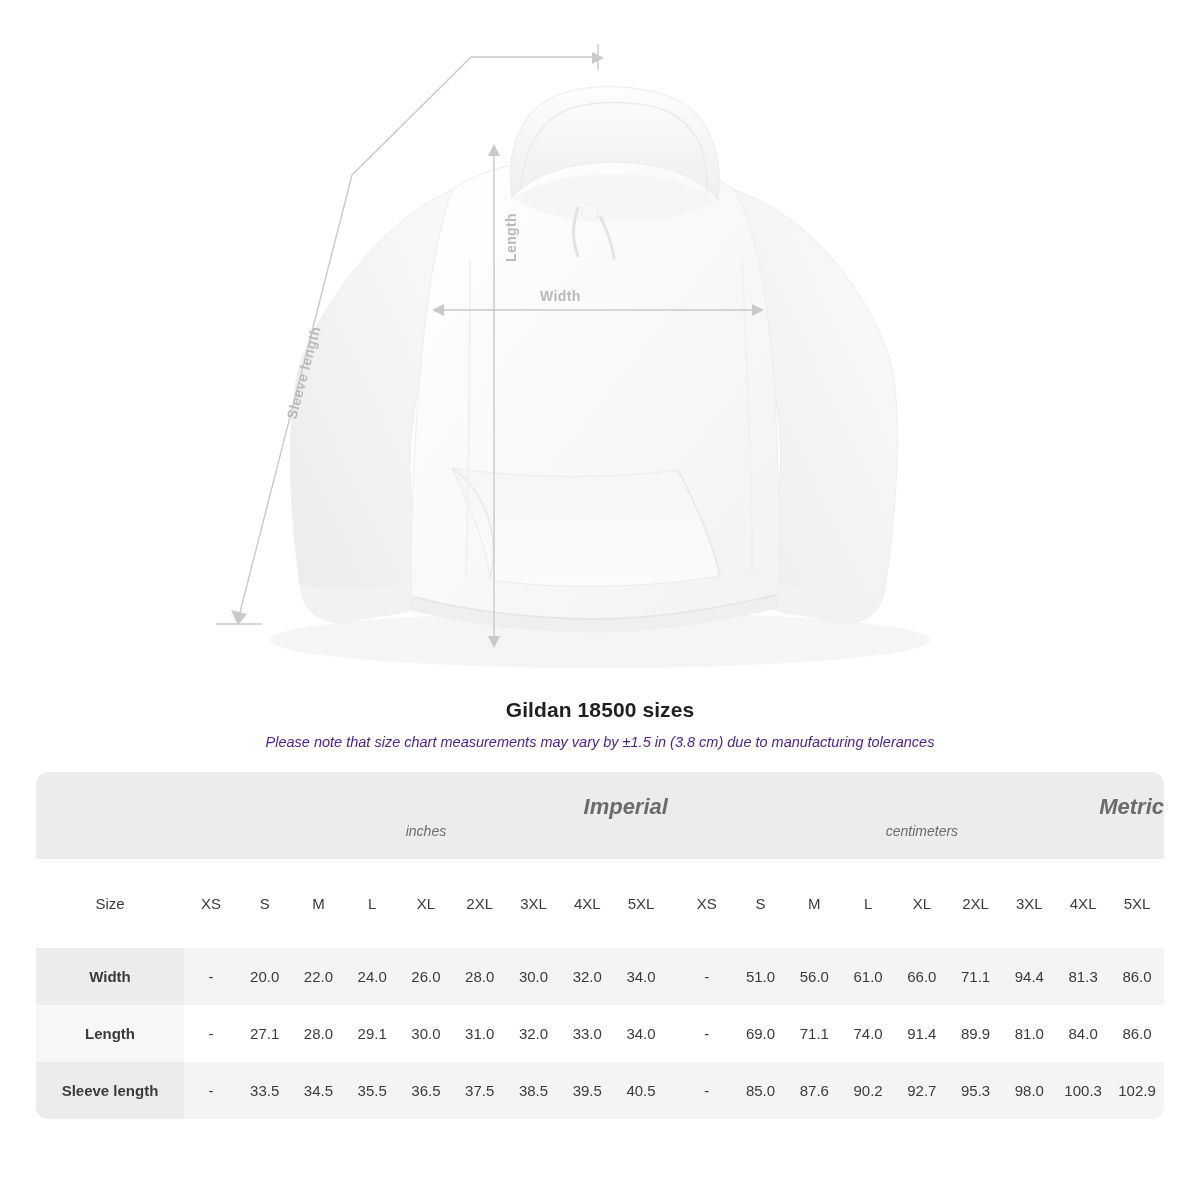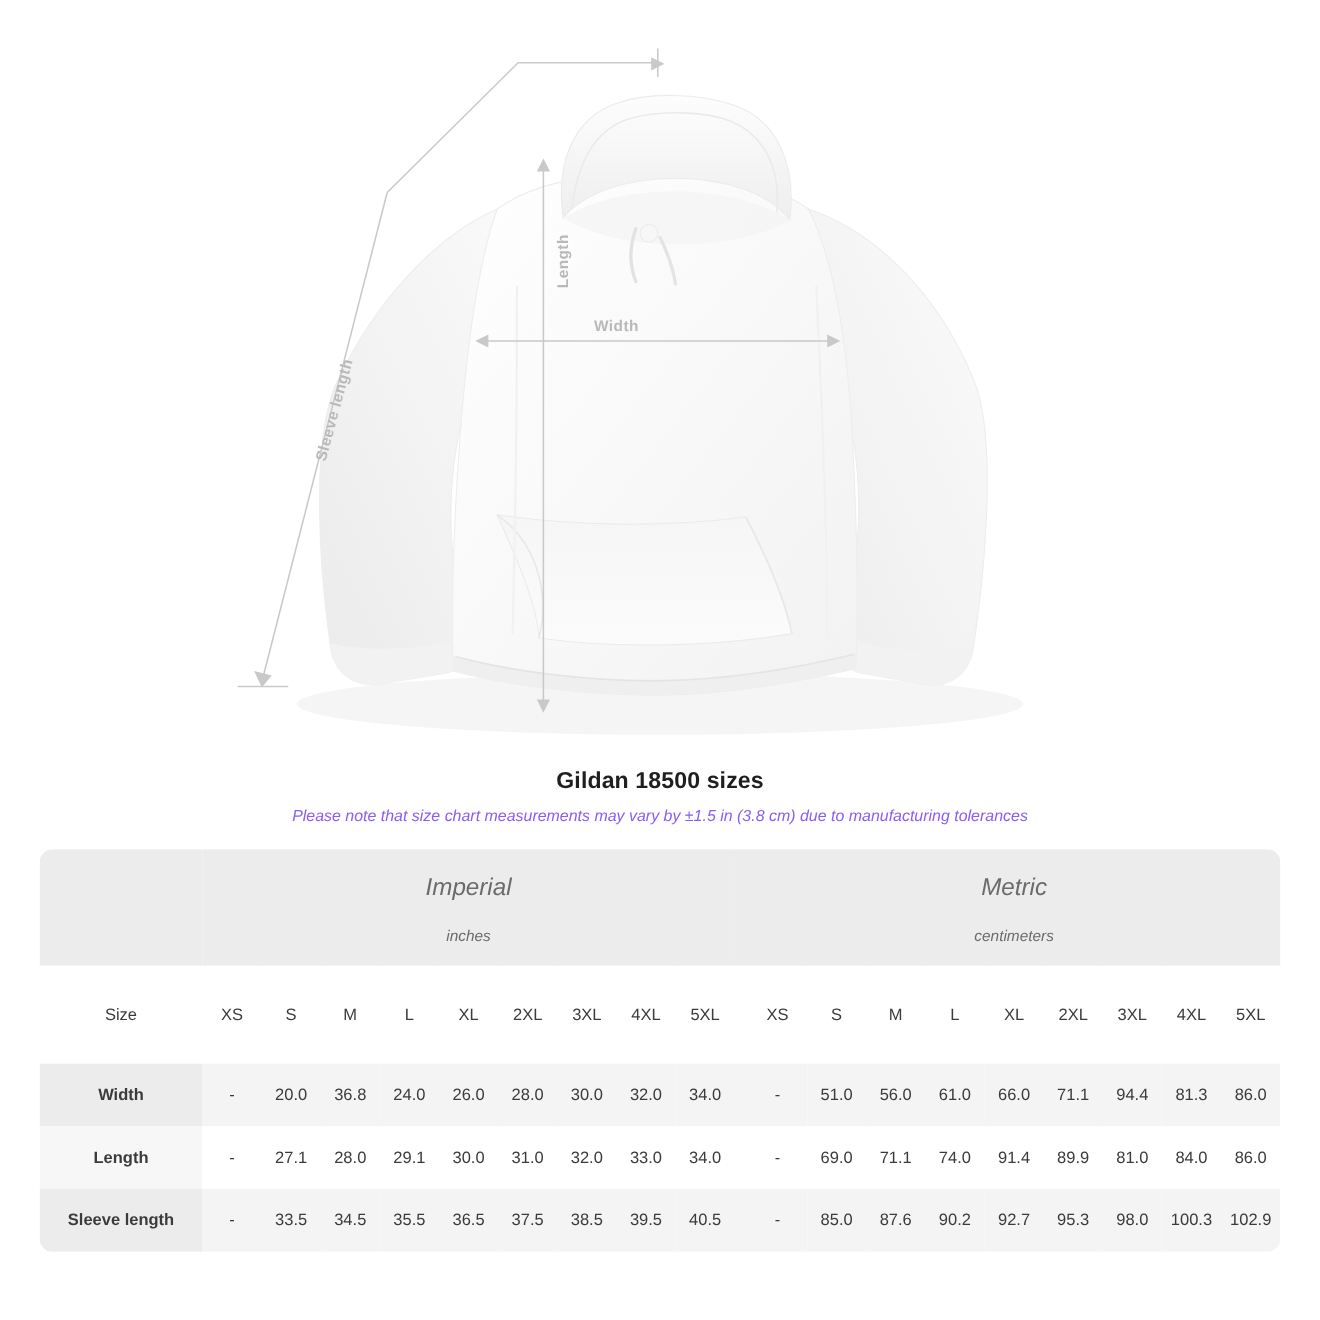--- a/index.html
+++ b/index.html
@@ -40,21 +40,21 @@
   .chart-title {
     font-size: 21px;
     font-weight: bold;
     color: #1f1f1f;
     letter-spacing: 0.1px;
   }
   .chart-note {
     margin-top: 12px;
     font-size: 14.5px;
     font-style: italic;
-    color: #8b5cf6;
+    color: #4c1d95;
   }
 
   
   .table-wrap {
     margin: 22px 36px 0 36px;
     border-radius: 12px;
     overflow: hidden;
   }
   table.size-table {
     border-collapse: collapse;
@@ -71,26 +71,27 @@
   }
 
   
   .unit-row td {
     background: #ececec;
     padding: 22px 0 20px 0;
     vertical-align: middle;
   }
   .unit-name {
     font-size: 22px;
-    font-weight: normal;
+    font-weight: bold;
     font-style: italic;
     color: #6b6b6b;
+    text-align: right;
   }
   .unit-sub {
-    margin-top: 22px;
+    margin-top: 3px;
     font-size: 14px;
     font-style: italic;
     color: #6b6b6b;
   }
 
   
   .head-row td {
     background: #ffffff;
     padding: 36px 0;
     font-weight: bold;
@@ -277,21 +278,21 @@
           <td>2XL</td>
           <td>3XL</td>
           <td>4XL</td>
           <td>5XL</td>
         </tr>
 
         <tr class="data-row odd">
           <td class="rowlabel">Width</td>
           <td>-</td>
           <td>20.0</td>
-          <td>36.8</td>
+          <td>22.0</td>
           <td>24.0</td>
           <td>26.0</td>
           <td>28.0</td>
           <td>30.0</td>
           <td>32.0</td>
           <td>34.0</td>
           <td class="sep"></td>
           <td>-</td>
           <td>51.0</td>
           <td>56.0</td>

